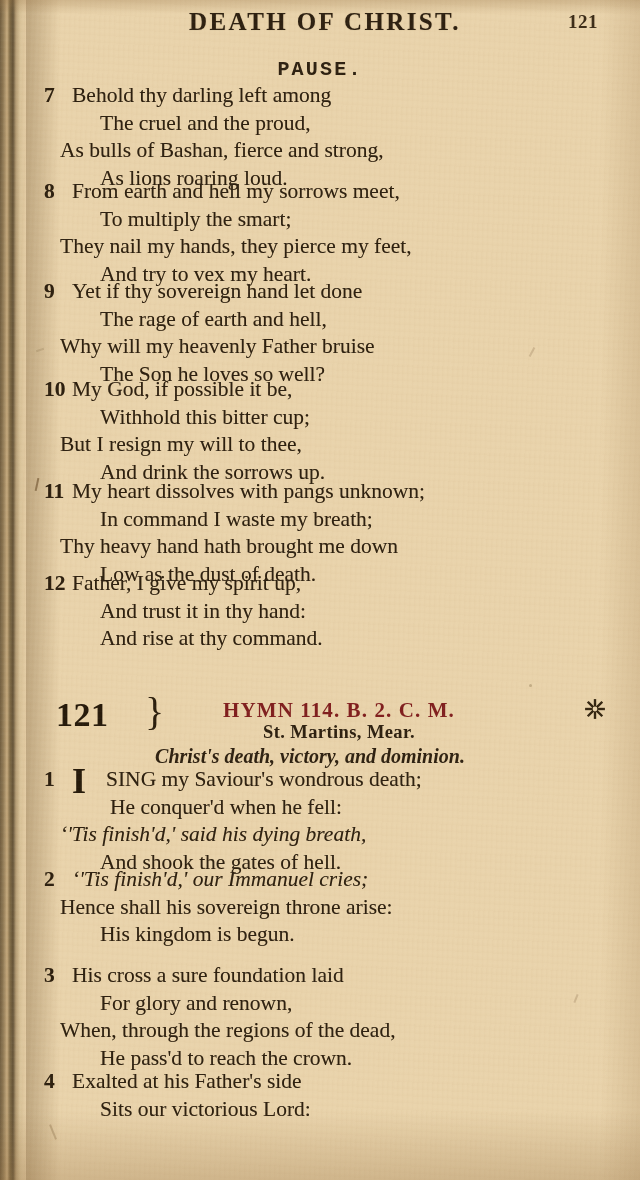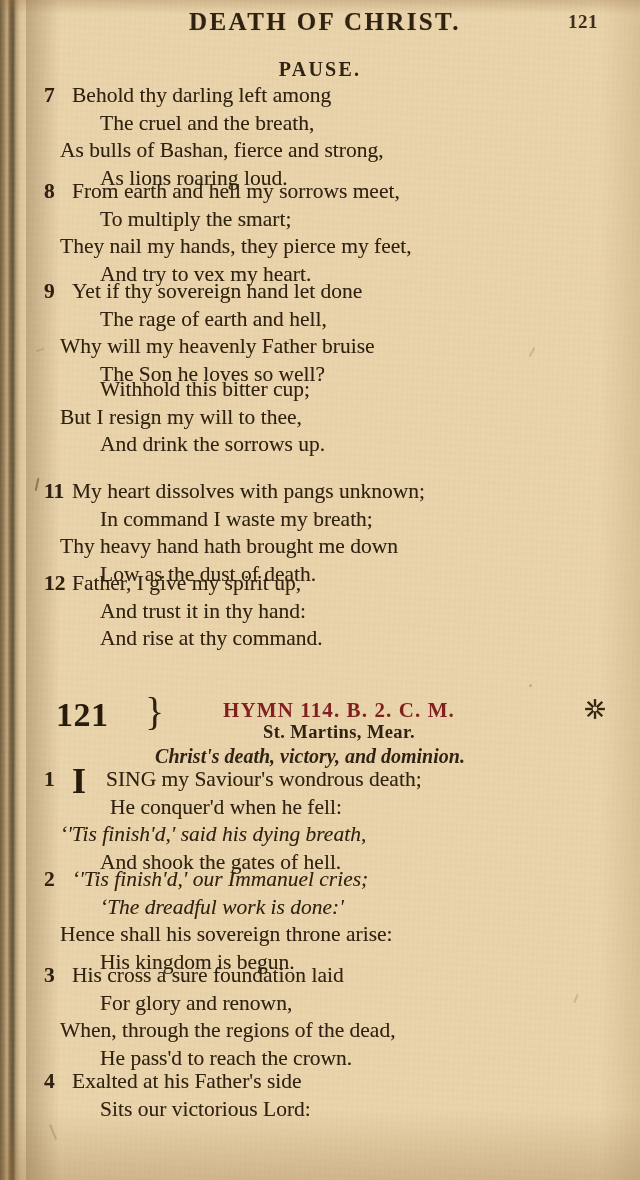--- a/index.html
+++ b/index.html
@@ -124,20 +124,21 @@
   .pause-heading {
     position: absolute;
     top: 58px;
     left: 46px;
     right: 46px;
     text-align: center;
     font-size: 20px;
     font-weight: 700;
     letter-spacing: 2.2px;
     color: #2d2010;
+    font-family: Liberation Mono, monospace;
   }
 
   
   .stanza {
     position: absolute;
     left: 44px;
     width: 560px;
   }
   .vline {
     position: relative;
@@ -263,37 +264,38 @@
     <div class="running-head">
       <div class="rh-title">DEATH OF CHRIST.</div>
       <div class="rh-page">121</div>
     </div>
 
     <div class="pause-heading">PAUSE.</div>
 
     <div id="stanzas-continued">
         <div class="stanza" style="top: 82px;">
           <div class="vline l1"><span class="num">7</span><span>Behold thy darling left among</span></div>
-          <div class="vline l2"><span>The cruel and the breath,</span></div>
+          <div class="vline l2"><span>The cruel and the proud,</span></div>
           <div class="vline l3"><span>As bulls of Bashan, fierce and strong,</span></div>
           <div class="vline l4"><span>As lions roaring loud.</span></div>
         </div>
         <div class="stanza" style="top: 178px;">
           <div class="vline l1"><span class="num">8</span><span>From earth and hell my sorrows meet,</span></div>
           <div class="vline l2"><span>To multiply the smart;</span></div>
           <div class="vline l3"><span>They nail my hands, they pierce my feet,</span></div>
           <div class="vline l4"><span>And try to vex my heart.</span></div>
         </div>
         <div class="stanza" style="top: 278px;">
           <div class="vline l1"><span class="num">9</span><span>Yet if thy sovereign hand let done</span></div>
           <div class="vline l2"><span>The rage of earth and hell,</span></div>
           <div class="vline l3"><span>Why will my heavenly Father bruise</span></div>
           <div class="vline l4"><span>The Son he loves so well?</span></div>
         </div>
         <div class="stanza" style="top: 376px;">
+          <div class="vline l1"><span class="num">10</span><span>My God, if possible it be,</span></div>
           <div class="vline l2"><span>Withhold this bitter cup;</span></div>
           <div class="vline l3"><span>But I resign my will to thee,</span></div>
           <div class="vline l4"><span>And drink the sorrows up.</span></div>
         </div>
         <div class="stanza" style="top: 478px;">
           <div class="vline l1"><span class="num">11</span><span>My heart dissolves with pangs unknown;</span></div>
           <div class="vline l2"><span>In command I waste my breath;</span></div>
           <div class="vline l3"><span>Thy heavy hand hath brought me down</span></div>
           <div class="vline l4"><span>Low as the dust of death.</span></div>
         </div>
@@ -324,21 +326,20 @@
 
     <div id="stanzas-new">
         <div class="stanza" style="top: 766px;">
           <div class="vline l1 withcap"><span class="num">1</span><span class="dropcap">I</span><span>SING my Saviour's wondrous death;</span></div>
           <div class="vline l2 withcap"><span>He conquer'd when he fell:</span></div>
           <div class="vline l3"><span><span class="ital">‘'Tis finish'd,' said his dying breath,</span></span></div>
           <div class="vline l4"><span>And shook the gates of hell.</span></div>
         </div>
         <div class="stanza" style="top: 866px;">
           <div class="vline l1"><span class="num">2</span><span><span class="ital">‘'Tis finish'd,' our Immanuel cries;</span></span></div>
-          <div class="vline l2"><span><span class="ital">‘The dreadful work is done:'</span></span></div>
           <div class="vline l3"><span>Hence shall his sovereign throne arise:</span></div>
           <div class="vline l4"><span>His kingdom is begun.</span></div>
         </div>
         <div class="stanza" style="top: 962px;">
           <div class="vline l1"><span class="num">3</span><span>His cross a sure foundation laid</span></div>
           <div class="vline l2"><span>For glory and renown,</span></div>
           <div class="vline l3"><span>When, through the regions of the dead,</span></div>
           <div class="vline l4"><span>He pass'd to reach the crown.</span></div>
         </div>
         <div class="stanza" style="top: 1068px;">

